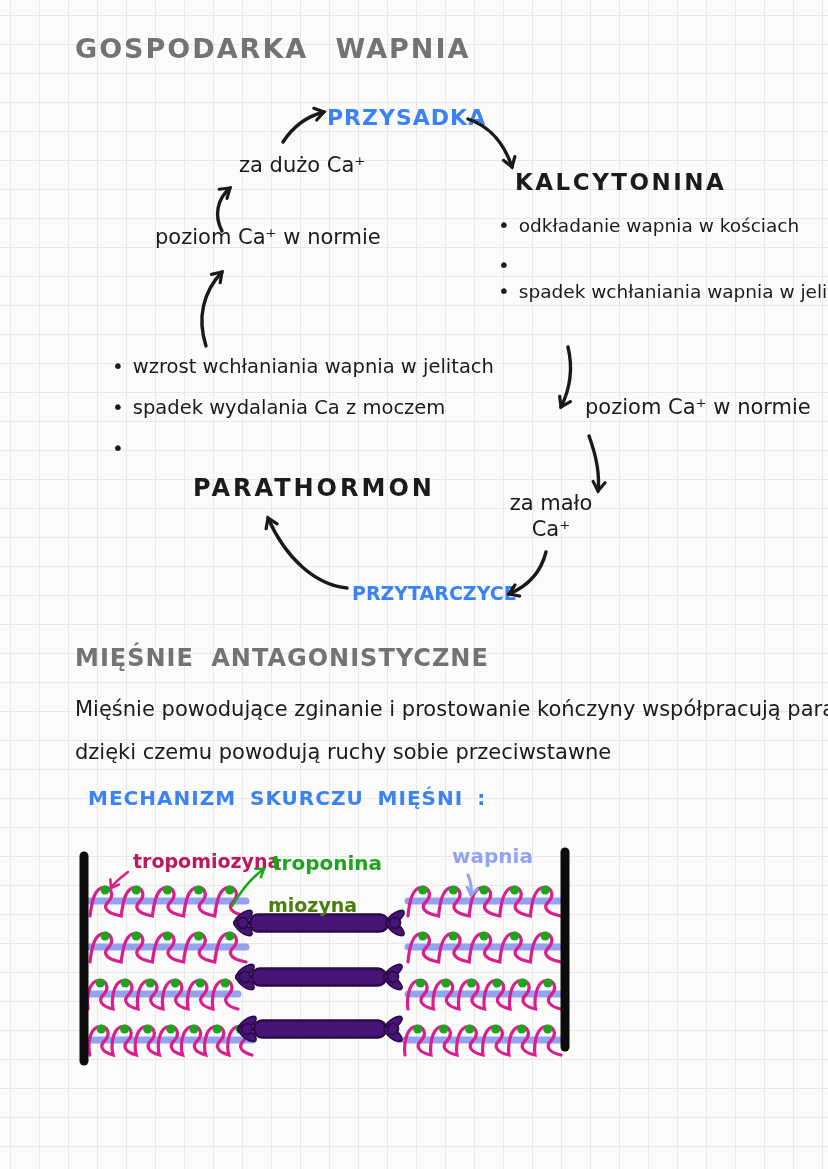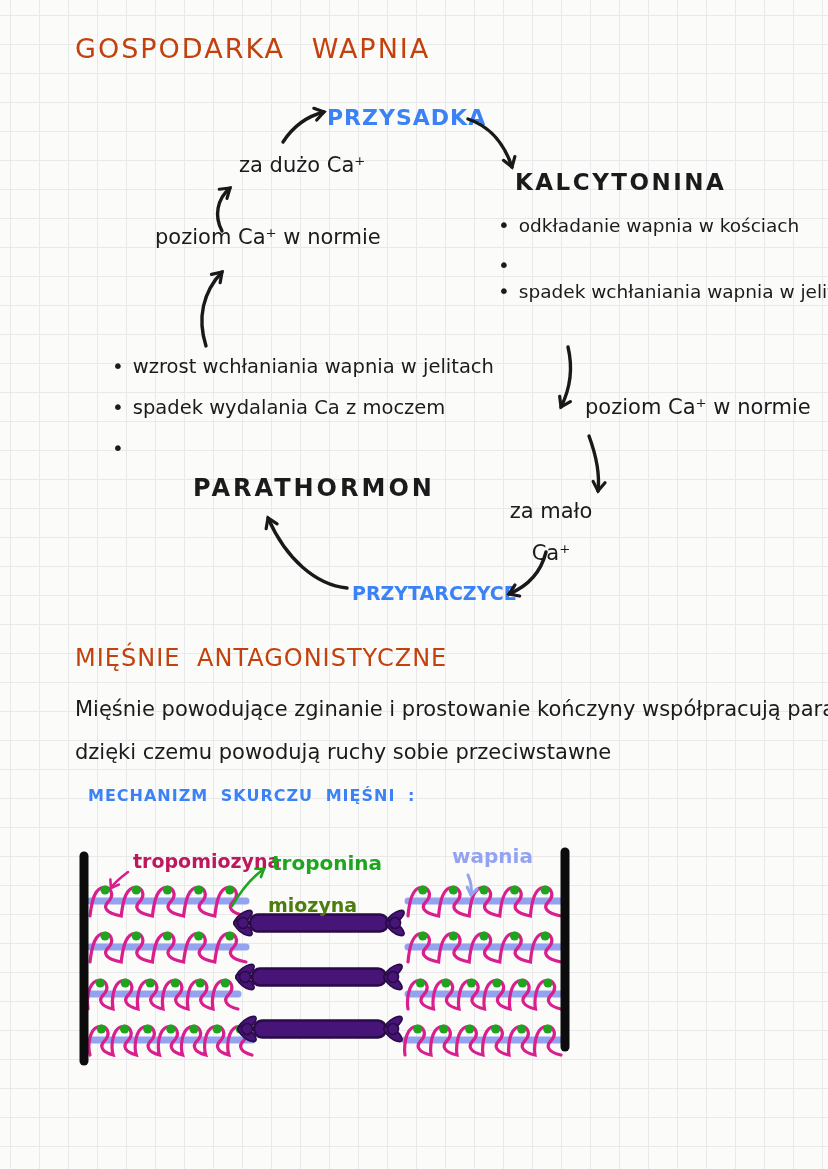--- a/index.html
+++ b/index.html
@@ -8,21 +8,21 @@
     font-family:"DejaVu Sans",sans-serif;color:#1b1b1b;
     background-color:#fbfbfa;
     background-image:
       linear-gradient(to right,#e9e9ec 1px,transparent 1px),
       linear-gradient(to bottom,#e9e9ec 1px,transparent 1px);
     background-size:29px 29px;
     background-position:10px 15px;
   }
   .abs{position:absolute;}
   .pre{white-space:pre;}
-  .hblue{color:#c2410c;font-weight:normal;}
+  .hblue{color:#737373;font-weight:bold;}
   .peri{color:#3b82f6;font-weight:bold;}
   .ink{color:#1b1b1b;}
   .title{font-size:27px;letter-spacing:2px;word-spacing:16px;}
   .node{font-size:22px;letter-spacing:1px;}
   .hand{font-size:21px;}
   .big{font-size:23px;font-weight:bold;letter-spacing:2.5px;}
   .blist .bitem{display:flex;gap:9px;align-items:flex-start;}
   .blist .dot{font-size:20px;line-height:22px;}
   .btxt{white-space:pre;}
   svg{position:absolute;left:0;}
@@ -66,21 +66,21 @@
   </div>
   <div class="bitem">
     <span class="dot">•</span>
   </div>
 </div>
 
 <div class="abs ink" style="left:173px;top:474px;font-size:24px;font-weight:bold;letter-spacing:3px;margin-left:20px;">PARATHORMON</div>
 
 <div class="abs hand ink" style="left:585px;top:395px;">poziom Ca⁺ w normie</div>
 
-<div class="abs hand ink pre" style="left:503px;top:490px;width:96px;text-align:center;line-height:42px;">za mało
+<div class="abs hand ink pre" style="left:503px;top:490px;width:96px;text-align:center;line-height:26px;">za mało
 Ca⁺</div>
 
 <div class="abs peri" style="left:352px;top:582px;font-size:19px;font-weight:bold;">PRZYTARCZYCE</div>
 
 <svg class="abs" style="top:100px;" width="828" height="520" viewBox="0 100 828 520">
   <defs>
     <marker id="ahk" refX="0" refY="0" orient="auto" markerUnits="userSpaceOnUse" markerWidth="1" markerHeight="1" style="overflow:visible">
       <path d="M-9,-6 L0,0 L-9,6" fill="none" stroke="#191919" stroke-width="3.2" stroke-linecap="round"></path>
     </marker>
   </defs>
@@ -94,21 +94,21 @@
     <path d="M 546,552 C 541,572 528,586 509,594" marker-end="url(#ahk)"></path>
     <path d="M 347,588 C 316,585 286,559 268,518" marker-end="url(#ahk)"></path>
   </g>
 </svg>
 
 <div class="abs hblue" style="left:75px;top:644px;font-size:24px;letter-spacing:1px;word-spacing:8px;">MIĘŚNIE ANTAGONISTYCZNE</div>
 
 <div class="abs ink pre" style="left:75px;top:688px;font-size:21px;line-height:43px;">Mięśnie powodujące zginanie i prostowanie kończyny współpracują parami,
 dzięki czemu powodują ruchy sobie przeciwstawne</div>
 
-<div class="abs peri" style="left:88px;top:786px;font-size:16px;letter-spacing:1px;word-spacing:6px;">MECHANIZM SKURCZU MIĘŚNI :</div>
+<div class="abs peri" style="left:88px;top:786px;font-size:20px;letter-spacing:1px;word-spacing:6px;">MECHANIZM SKURCZU MIĘŚNI :</div>
 
 <svg class="abs" style="top:835px;" width="828" height="250" viewBox="0 835 828 250">
   <defs>
     <marker id="ahm" refX="0" refY="0" orient="auto" markerUnits="userSpaceOnUse" markerWidth="1" markerHeight="1" style="overflow:visible">
       <path d="M-7,-5 L0,0 L-7,5" fill="none" stroke="#d91f8d" stroke-width="2.6" stroke-linecap="round"></path>
     </marker>
     <marker id="ahg" refX="0" refY="0" orient="auto" markerUnits="userSpaceOnUse" markerWidth="1" markerHeight="1" style="overflow:visible">
       <path d="M-7,-5 L0,0 L-7,5" fill="none" stroke="#1ea51e" stroke-width="2.6" stroke-linecap="round"></path>
     </marker>
     <marker id="ahb" refX="0" refY="0" orient="auto" markerUnits="userSpaceOnUse" markerWidth="1" markerHeight="1" style="overflow:visible">

